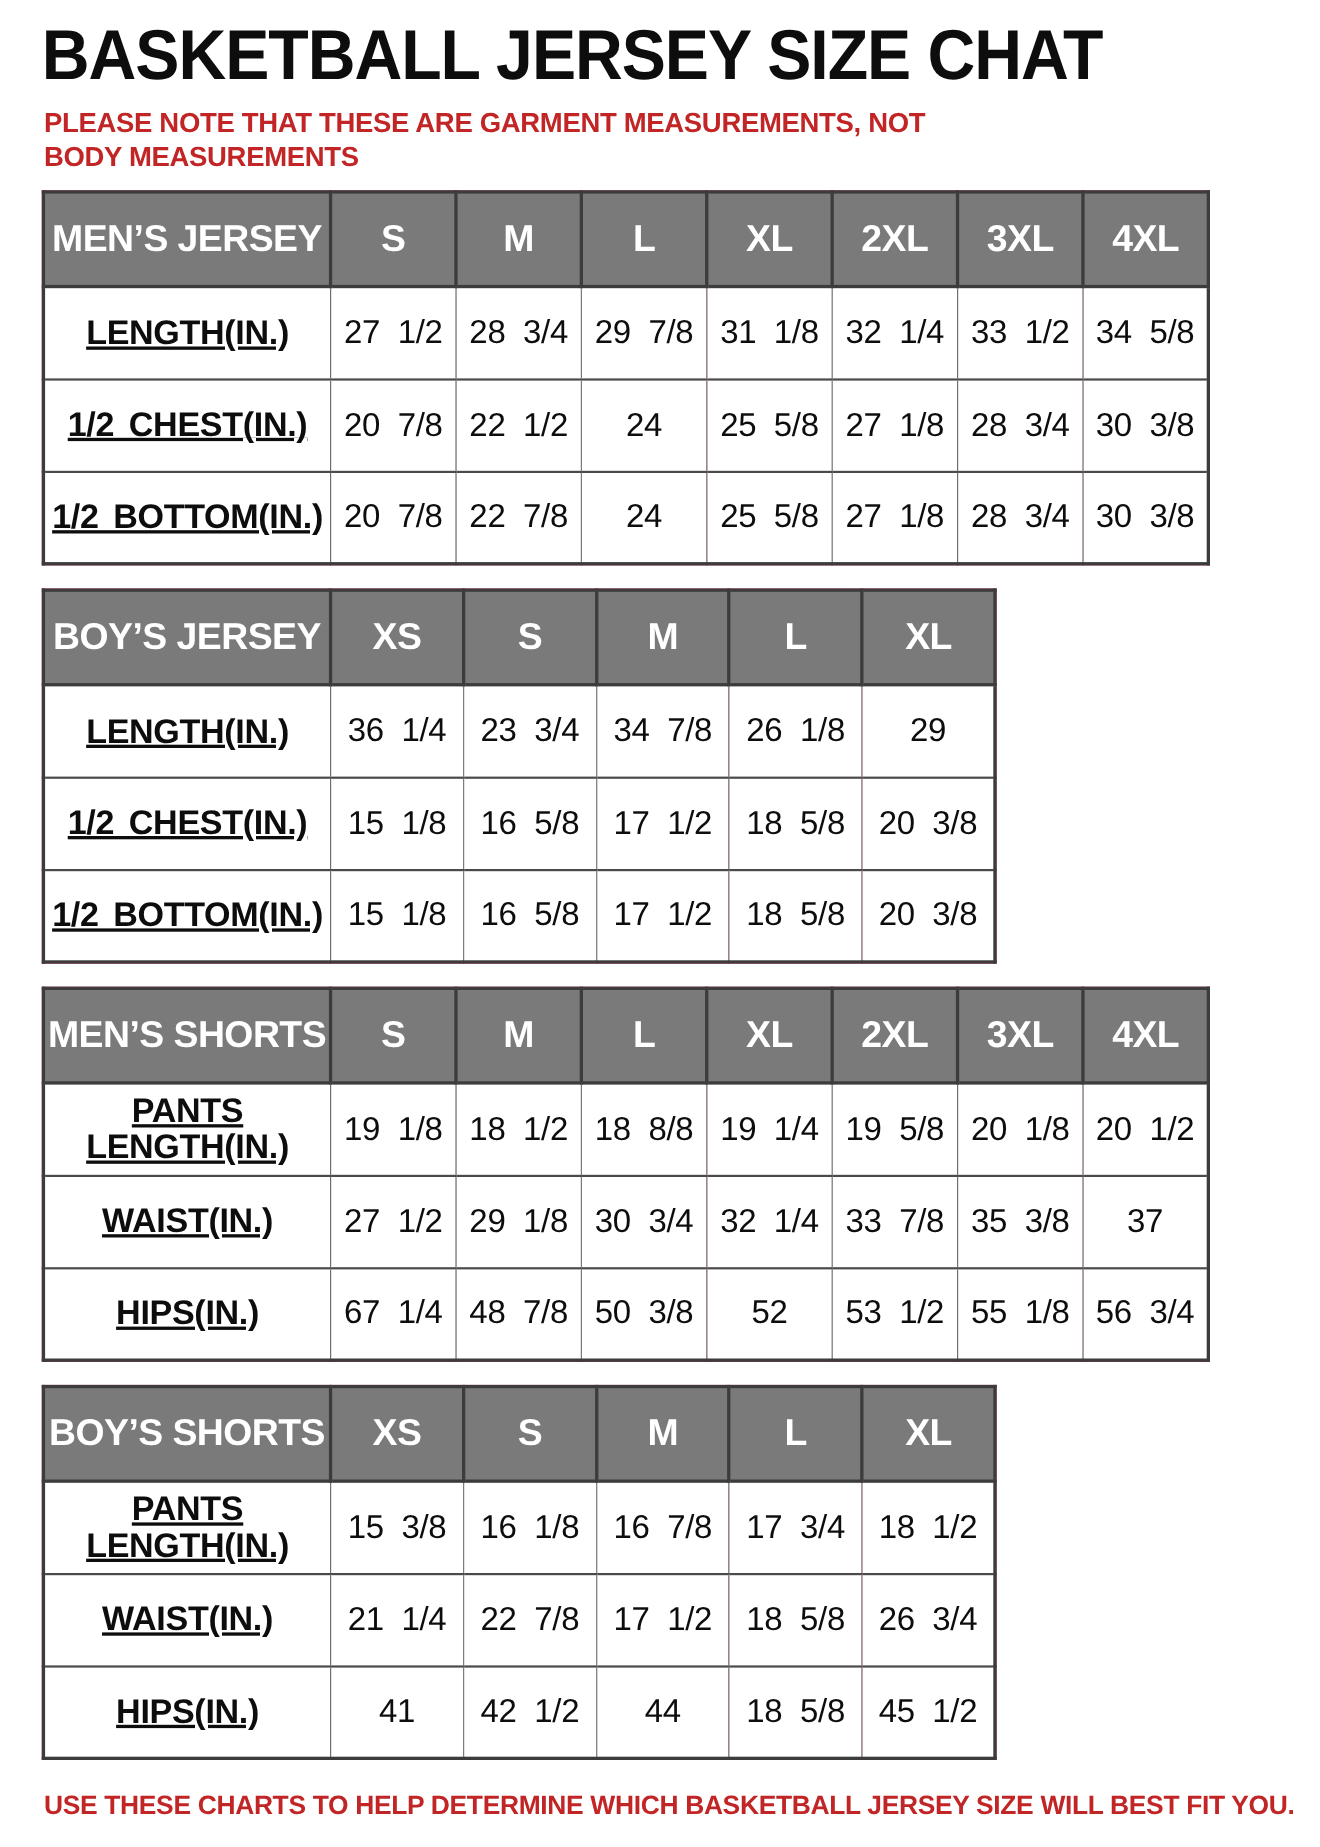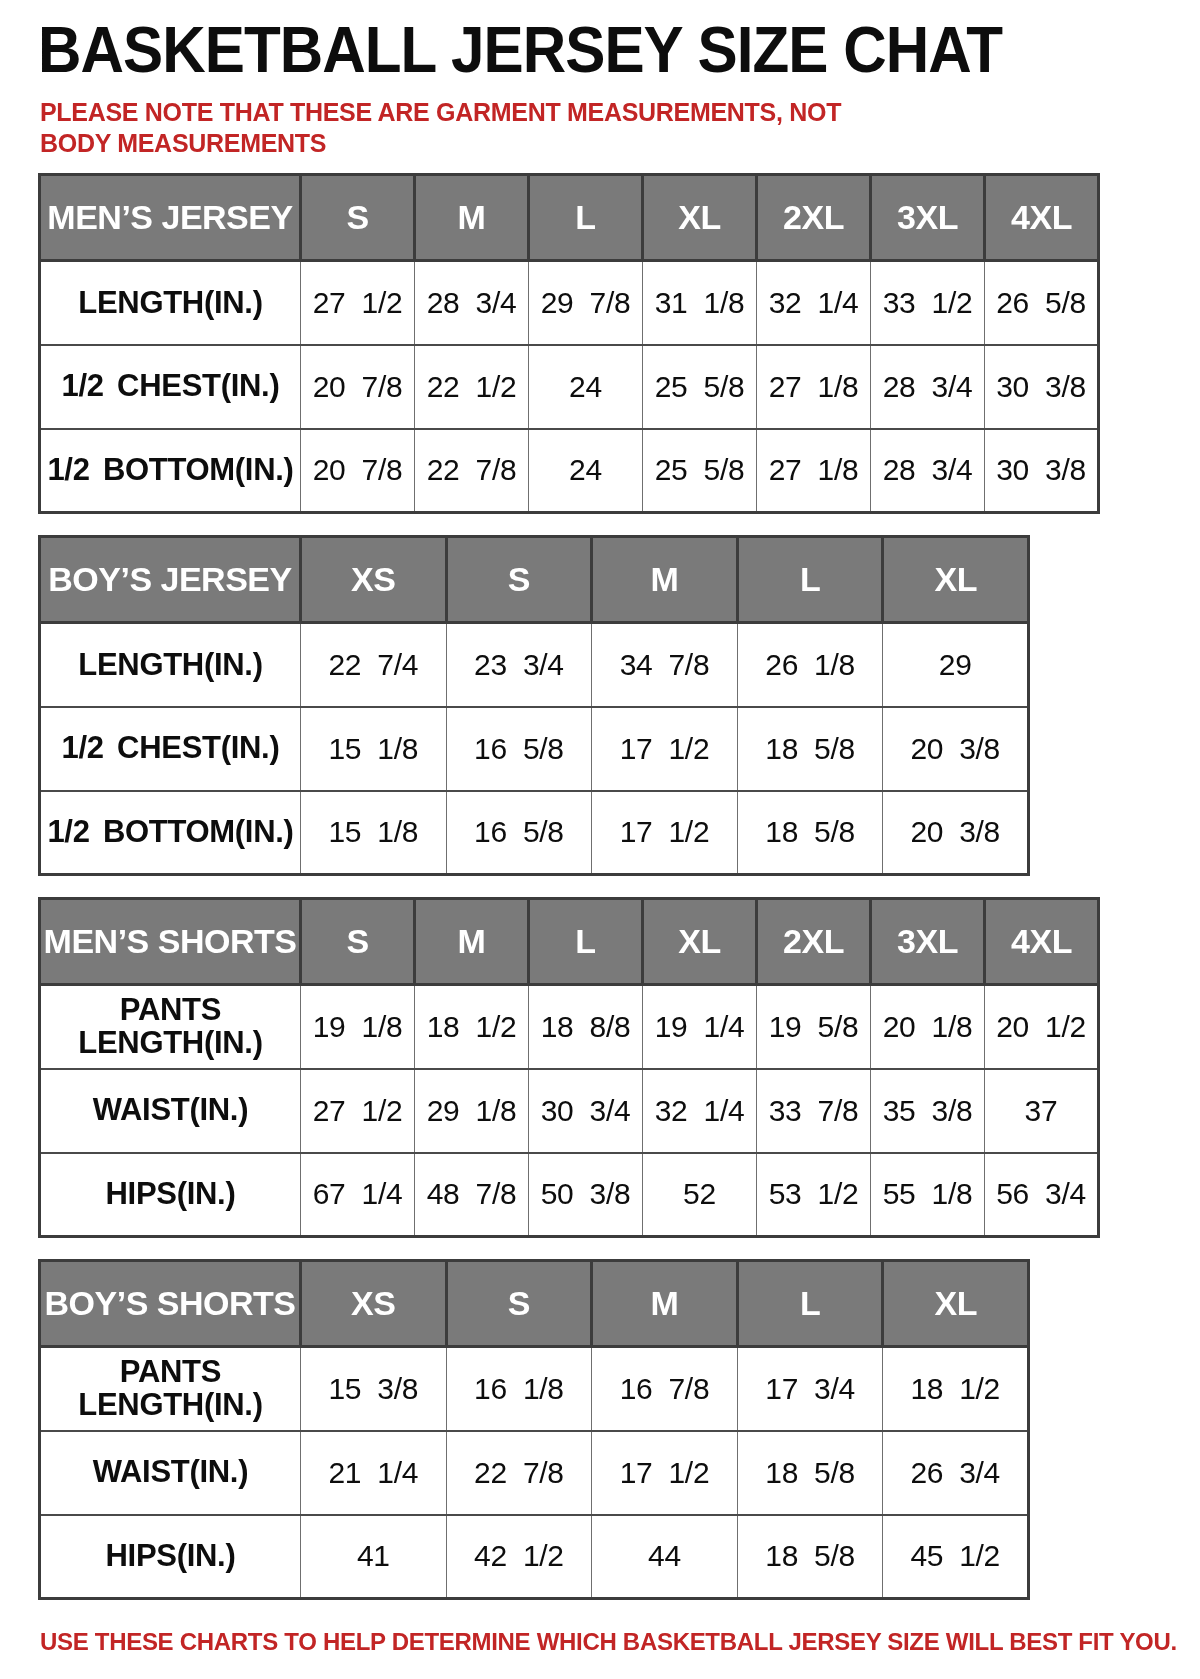--- a/index.html
+++ b/index.html
@@ -48,21 +48,21 @@
     letter-spacing: -0.3px;
   }
   table.size-table {
     border-collapse: collapse;
     table-layout: fixed;
     border: 3px solid var(--border-dark);
     margin: 0 0 21px 0;
     background: #be185d;
   }
   table.size-table.wide { width: 1062px; }
-  table.size-table.narrow { width: 992px; }
+  table.size-table.narrow { width: 868px; }
   table.size-table col.label-col { width: 261px; }
   table.size-table th {
     background: var(--header-bg);
     color: var(--header-text);
     height: 86px;
     font-size: 34px;
     font-weight: 600;
     letter-spacing: -0.5px;
     text-align: center;
     vertical-align: middle;
@@ -82,20 +82,21 @@
     border-top: 2px solid var(--border-mid);
     border-bottom: 2px solid var(--border-mid);
     padding: 0 2px;
     background: #ffffff;
   }
   table.size-table td.row-label {
     font-weight: 700;
     font-size: 31px;
     line-height: 1.05;
     word-spacing: 5px;
+    text-decoration: underline;
   }
   .bottom-note {
     margin: 28px 0 0 2px;
     color: var(--red);
     font-size: 24px;
     font-weight: 700;
     letter-spacing: -0.3px;
     white-space: nowrap;
   }
 </style>
@@ -132,21 +133,21 @@
         </thead>
         <tbody>
           <tr>
             <td class="row-label">LENGTH(IN.)</td>
             <td>27 1/2</td>
             <td>28 3/4</td>
             <td>29 7/8</td>
             <td>31 1/8</td>
             <td>32 1/4</td>
             <td>33 1/2</td>
-            <td>26 5/8</td>
+            <td>34 5/8</td>
           </tr>
           <tr>
             <td class="row-label">1/2 CHEST(IN.)</td>
             <td>20 7/8</td>
             <td>22 1/2</td>
             <td>24</td>
             <td>25 5/8</td>
             <td>27 1/8</td>
             <td>28 3/4</td>
             <td>30 3/8</td>
@@ -178,21 +179,21 @@
             <th>XS</th>
             <th>S</th>
             <th>M</th>
             <th>L</th>
             <th>XL</th>
           </tr>
         </thead>
         <tbody>
           <tr>
             <td class="row-label">LENGTH(IN.)</td>
-            <td>22 7/4</td>
+            <td>36 1/4</td>
             <td>23 3/4</td>
             <td>34 7/8</td>
             <td>26 1/8</td>
             <td>29</td>
           </tr>
           <tr>
             <td class="row-label">1/2 CHEST(IN.)</td>
             <td>15 1/8</td>
             <td>16 5/8</td>
             <td>17 1/2</td>

